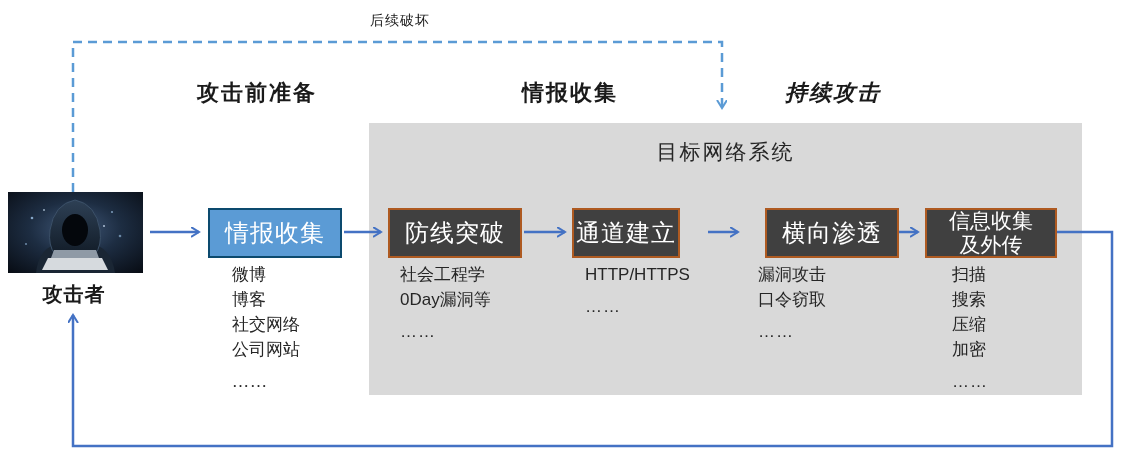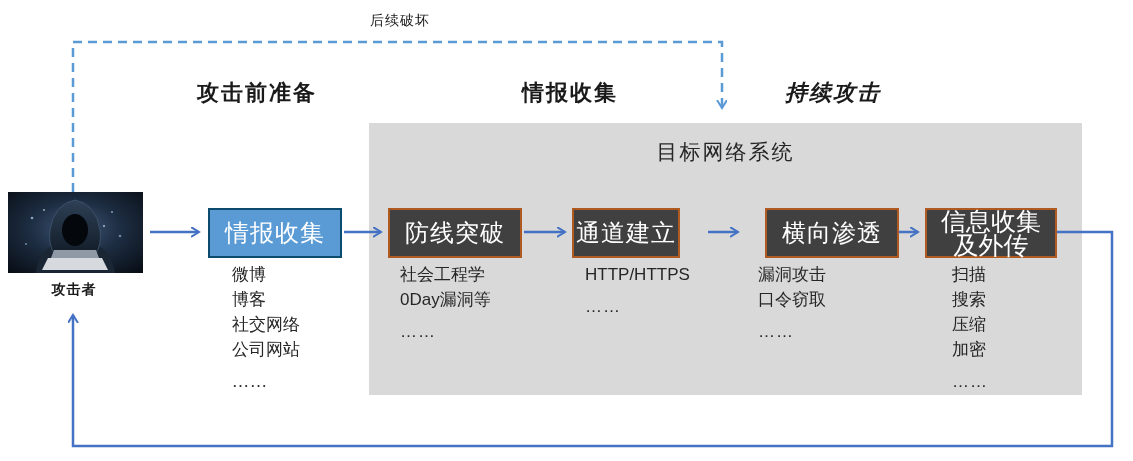--- a/index.html
+++ b/index.html
@@ -46,21 +46,21 @@
     color: #1a1a1a;
     white-space: nowrap;
     transform: translateX(-50%);
     z-index: 3;
   }
   .loop-lbl { top: 12px; left: 400px; font-size: 14px; letter-spacing: 1px; }
   .phase-lbl { top: 78px; font-size: 22px; font-weight: bold; letter-spacing: 2px; }
   .phase-1 { left: 257px; }
   .phase-2 { left: 570px; }
   .phase-3 { left: 833px; font-style: italic; }
-  .attacker-lbl { top: 281px; left: 74px; font-size: 14px; font-weight: bold; letter-spacing: 1px; }
+  .attacker-lbl { top: 281px; left: 74px; font-size: 20px; font-weight: bold; letter-spacing: 1px; }
 
   
   .attacker-img {
     position: absolute;
     left: 8px; top: 192px;
     width: 135px; height: 81px;
     z-index: 3;
   }
 
   
@@ -77,21 +77,21 @@
     letter-spacing: 1px;
     white-space: pre-line;
     z-index: 3;
   }
   .stage-blue   { background: #5b9bd5; border: 2px solid #0c4a6e; }
   .stage-orange { background: #404040; border: 2px solid #ae5a21; }
   .stage-1 { left: 208px; width: 134px; }
   .stage-2 { left: 388px; width: 134px; }
   .stage-3 { left: 572px; width: 108px; }
   .stage-4 { left: 765px; width: 134px; }
-  .stage-5 { left: 925px; width: 132px; font-size: 25px; line-height: 24px; letter-spacing: 0; }
+  .stage-5 { left: 925px; width: 132px; font-size: 21px; line-height: 24px; letter-spacing: 0; }
 
   
   .stage-list {
     position: absolute;
     top: 262px;
     list-style: none;
     font-size: 17px;
     line-height: 25px;
     color: #262626;
     z-index: 3;

